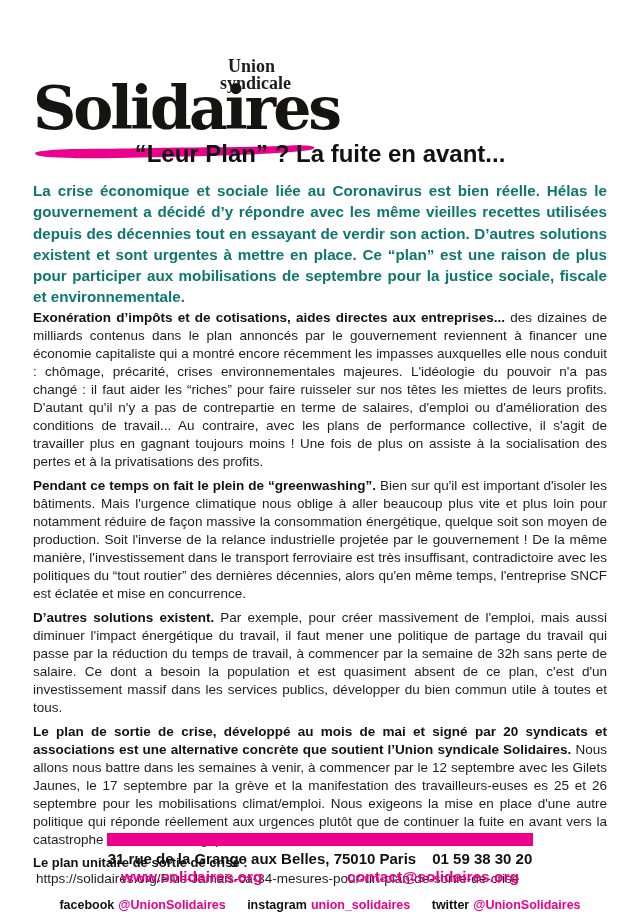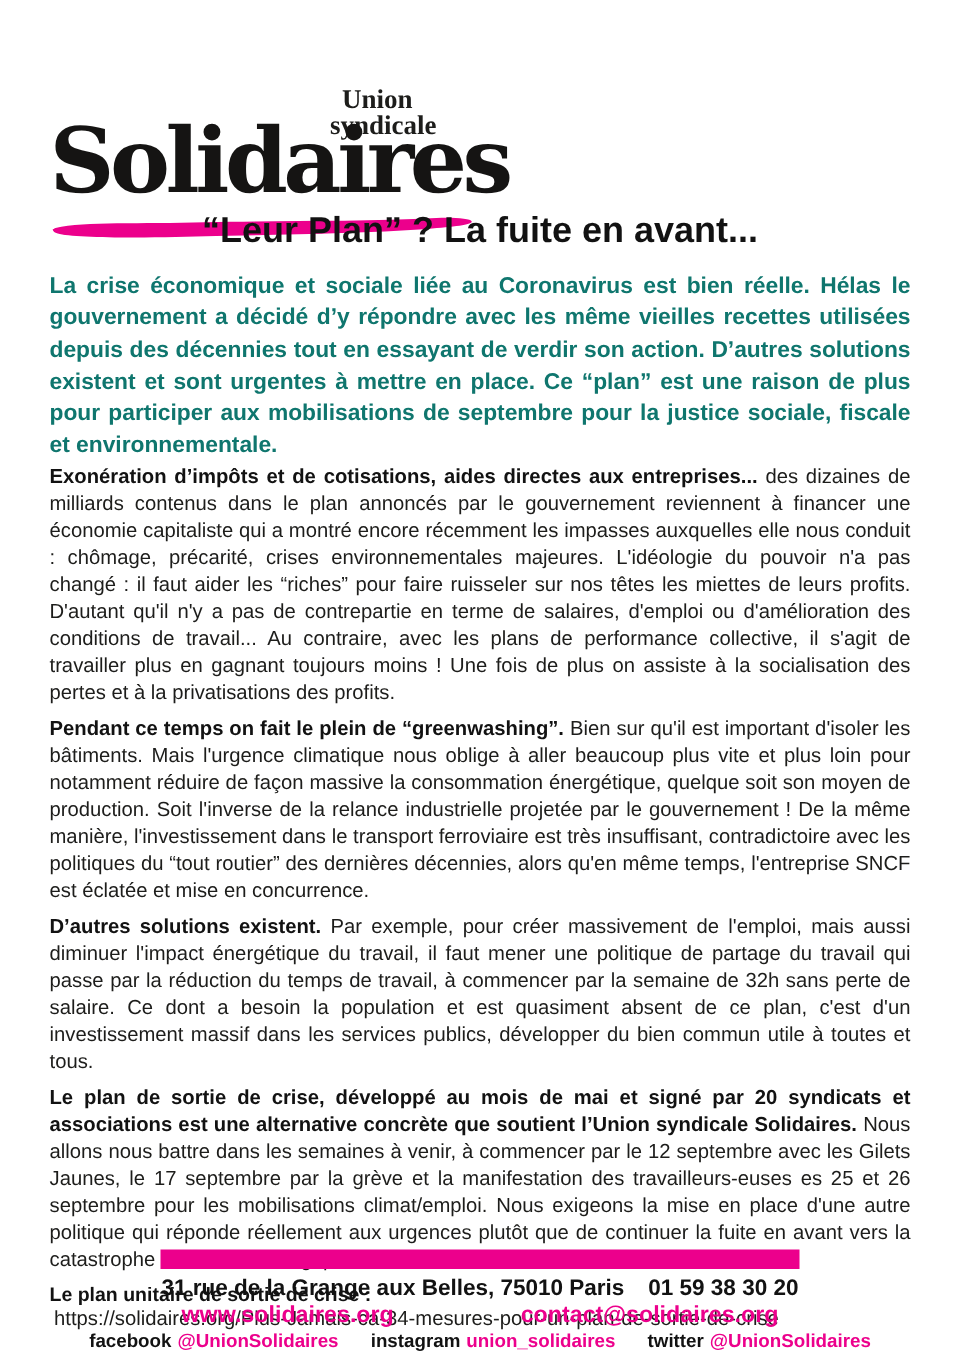--- a/index.html
+++ b/index.html
@@ -54,21 +54,21 @@
   .addr-line {
     text-align:center; font-weight:bold; font-size:15px; line-height:18px; color:#121212;
     white-space:nowrap;
   }
   .addr-line .phone { margin-left:16px; }
   .contact-line {
     width:398px; margin:0 auto; display:flex; justify-content:space-between;
     font-weight:bold; font-size:15.5px; line-height:18px; color:#ec008c;
   }
   .social-line {
-    margin-top:1px; text-align:center; font-weight:bold;
+    margin-top:12px; text-align:center; font-weight:bold;
     font-size:12.5px; line-height:14px; color:#121212;
   }
   .social-item { margin:0 9px; white-space:nowrap; }
   .social-item .handle { color:#ec008c; margin-left:4px; }
   a, .linklike { text-decoration:none; color:inherit; }
 </style>
 </head>
 <body>
 
 <div class="page">

